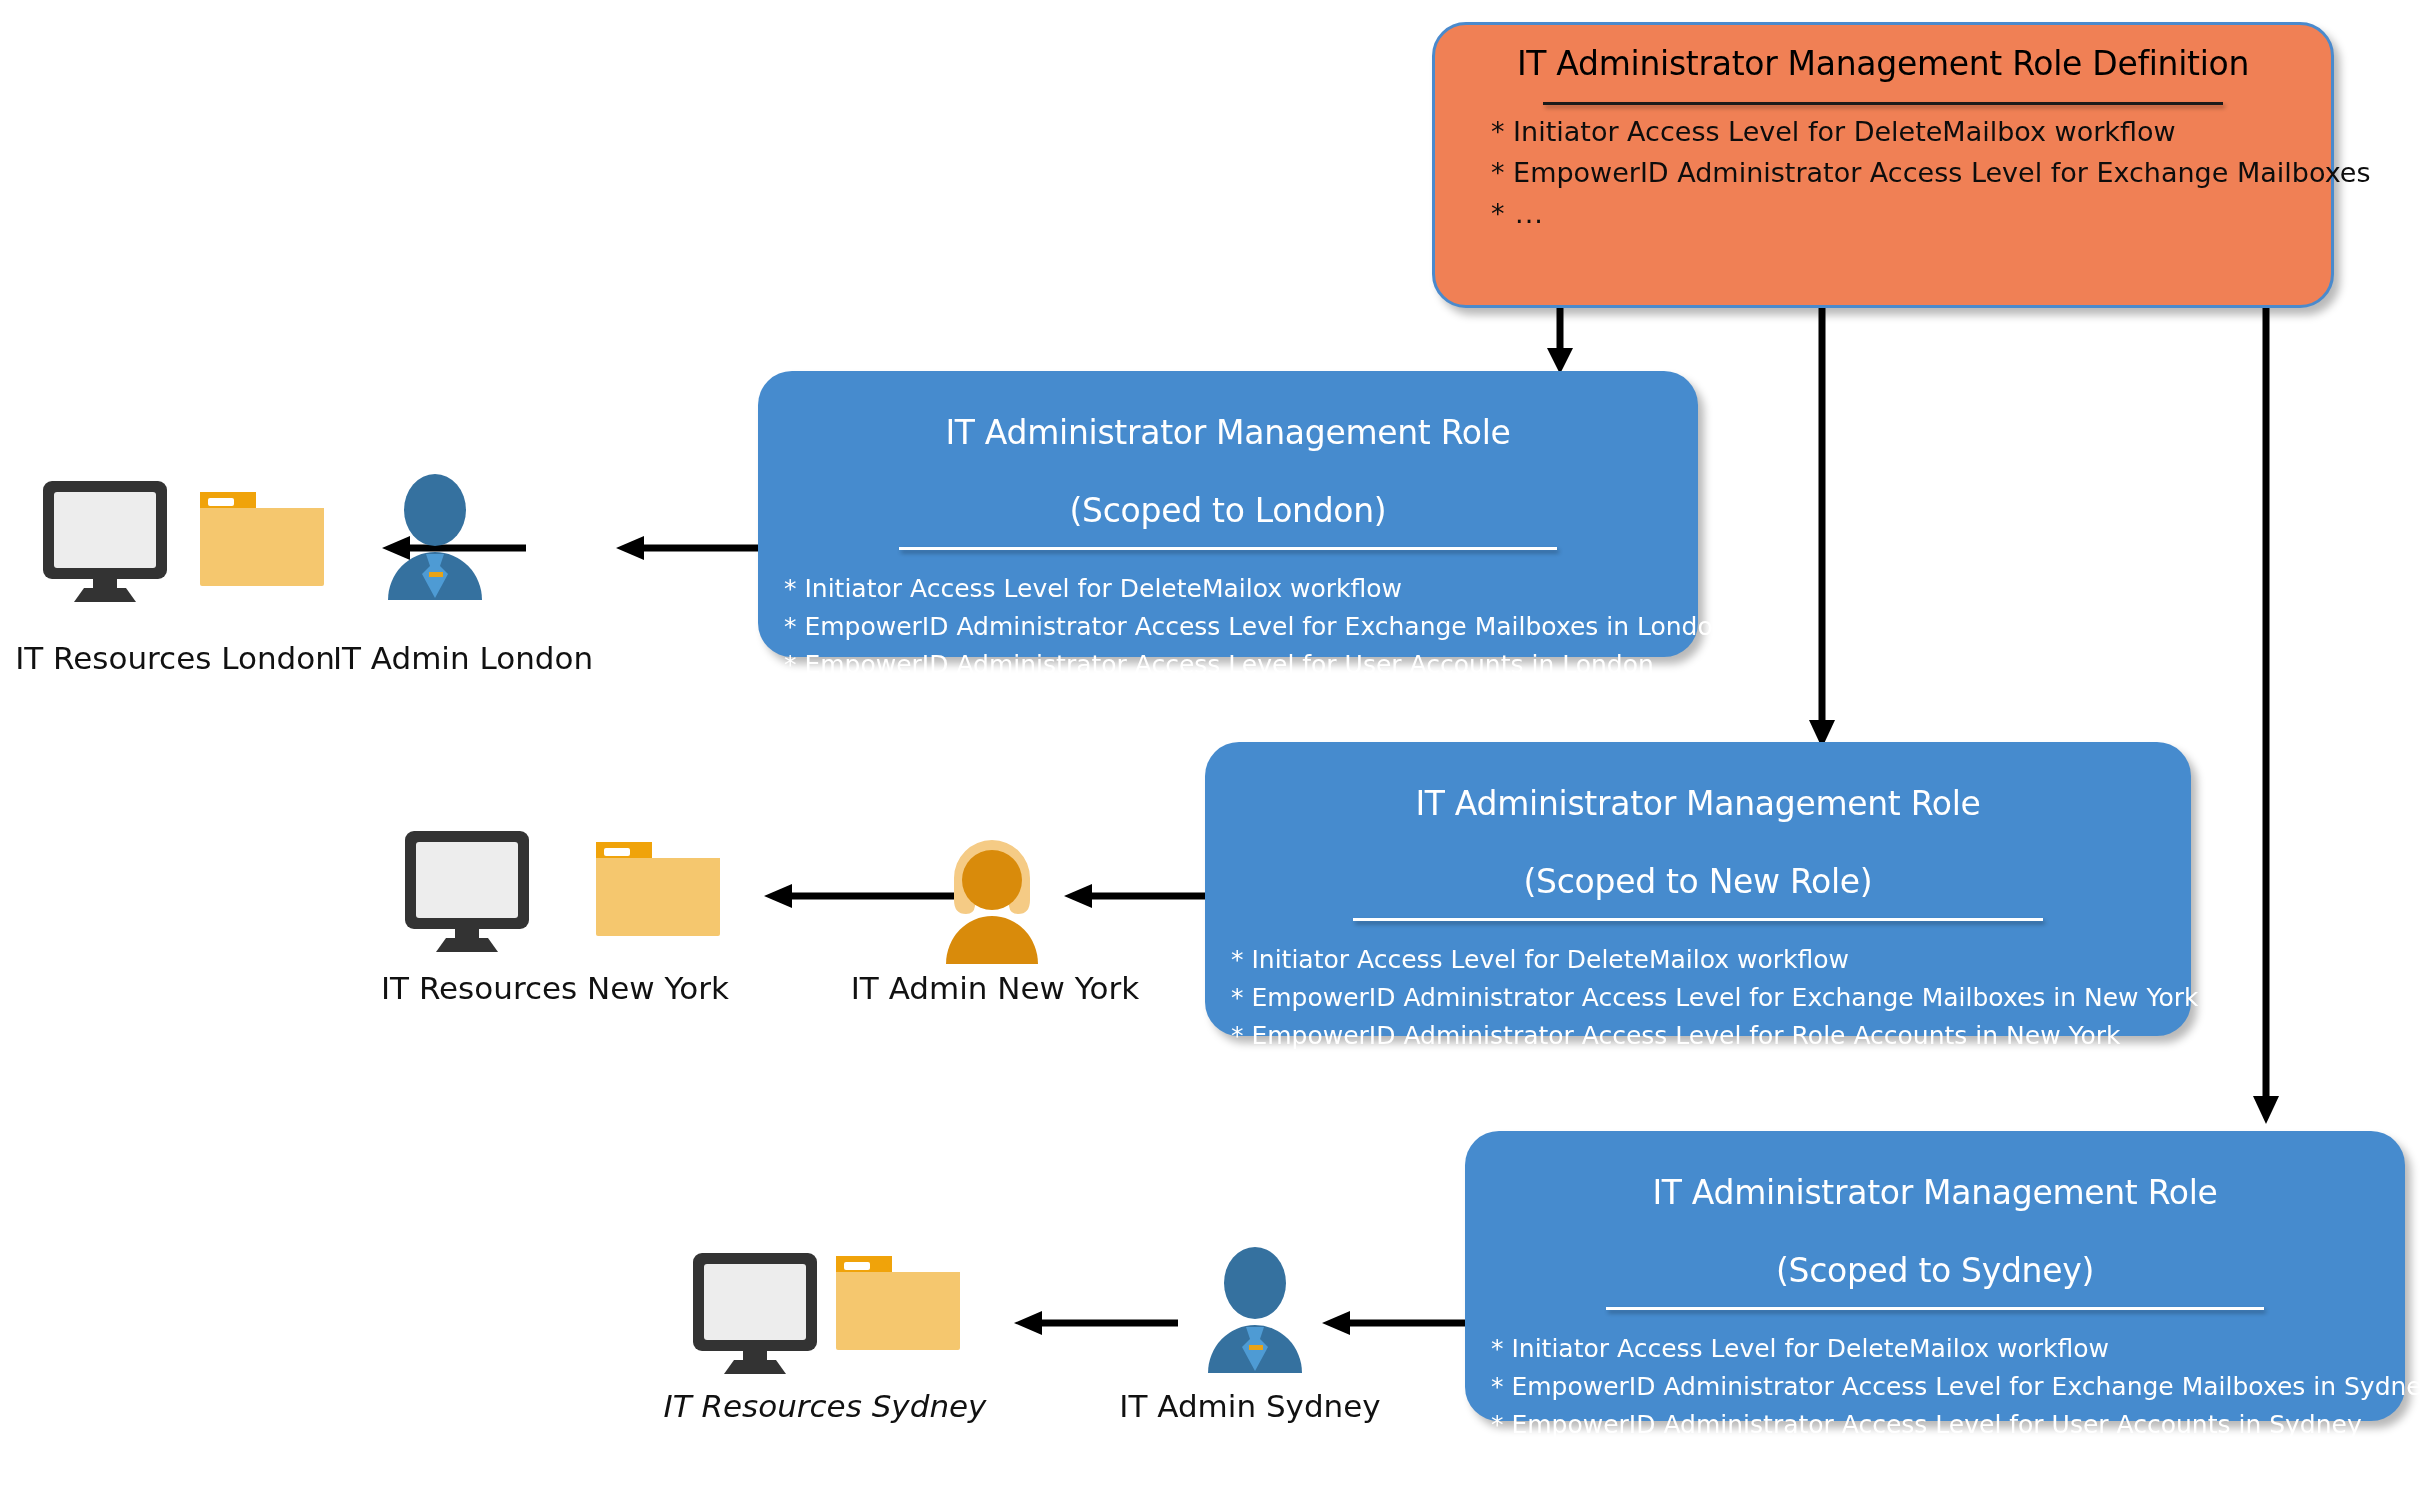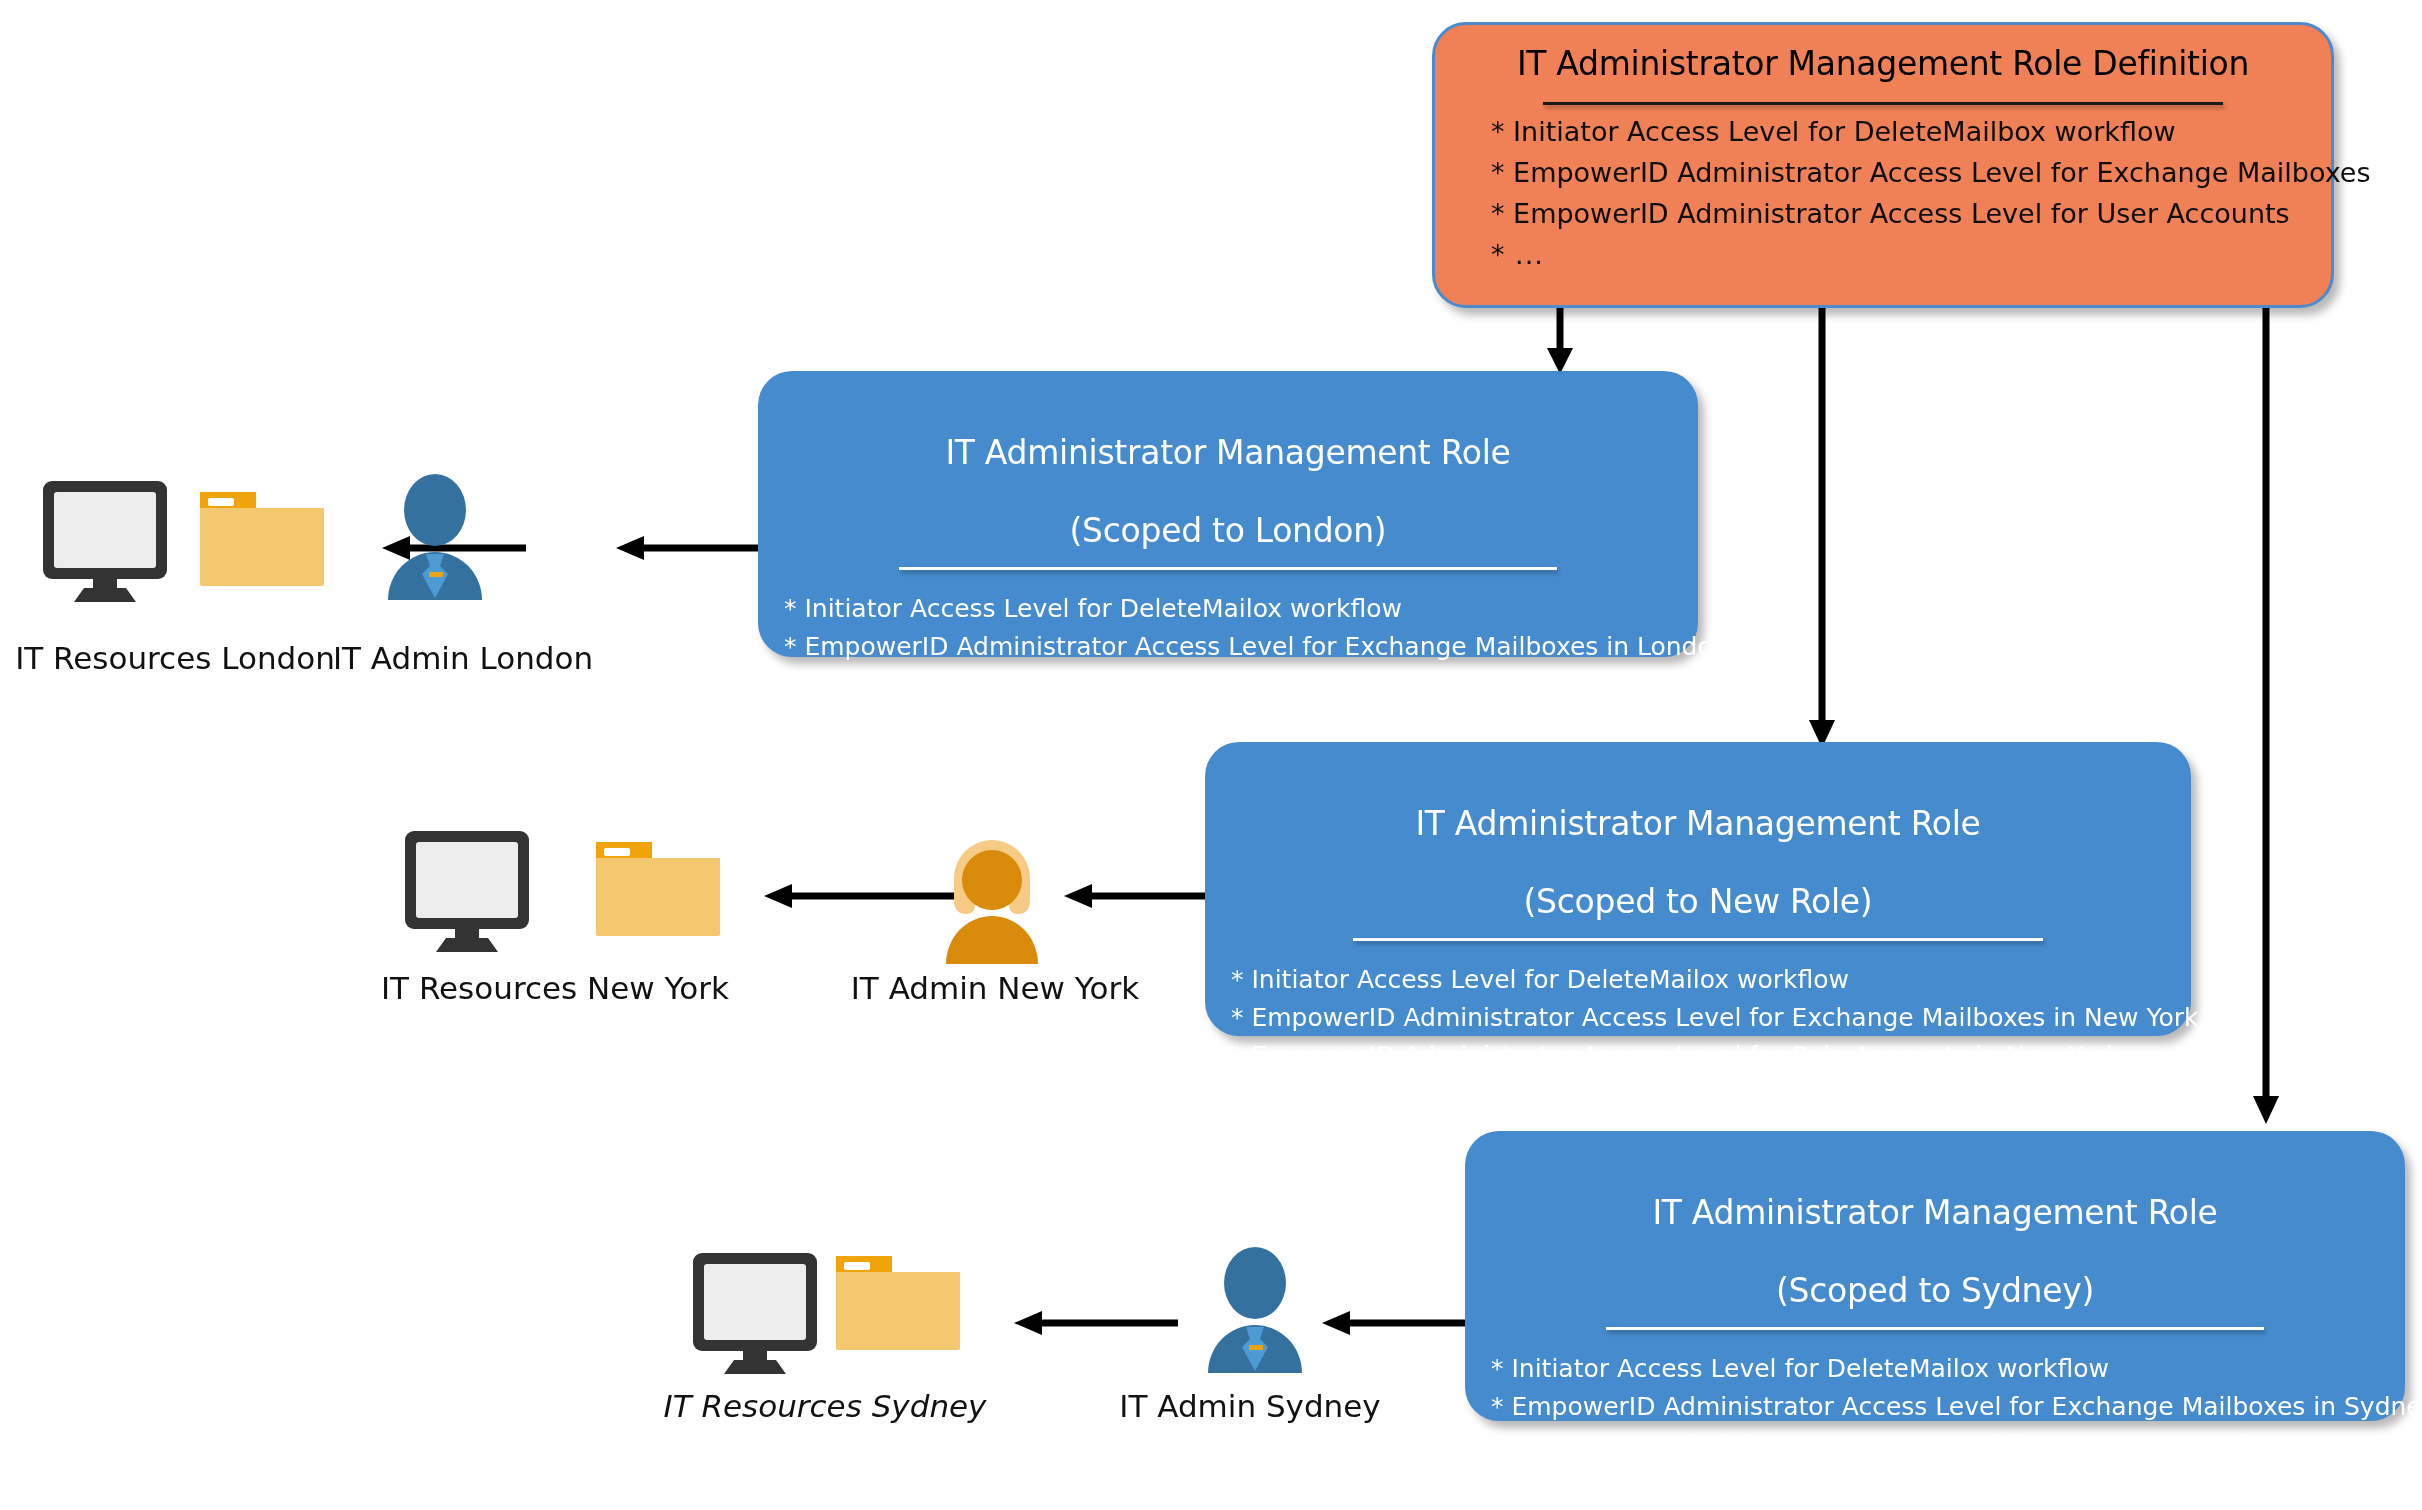--- a/index.html
+++ b/index.html
@@ -48,21 +48,21 @@
     white-space: pre-line;
   }
   .definition .box-title {
     color: #000000;
     font-size: 33px;
     padding-top: 20px;
   }
   .scoped .box-title {
     color: #FFFFFF;
     font-size: 33px;
-    padding-top: 24px;
+    padding-top: 4px;
   }
 
   .divider {
     height: 3px;
     border: 0;
     margin: 0 auto;
     box-shadow: 2px 3px 4px rgba(0,0,0,0.33);
   }
   .definition .divider {
     background: #1a1a1a;
@@ -178,21 +178,20 @@
       <polygon points="4,18 32,6 32,30" fill="#000000"></polygon>
     </svg>
   </div>
 
   <div class="role-box definition" style="left:1432px; top:22px; width:902px; height:286px;">
     <div class="box-title">IT Administrator Management Role Definition</div>
     <hr class="divider">
     <ul class="bullets">
       <li>* Initiator Access Level for DeleteMailbox workflow</li>
       <li>* EmpowerID Administrator Access Level for Exchange Mailboxes</li>
-      <li>* EmpowerID Administrator Access Level for User Accounts</li>
       <li class="ellipsis">*  ...</li>
     </ul>
   </div>
 
   <div class="role-box scoped" style="left:758px; top:371px; width:940px; height:286px;">
     <div class="box-title">
       <span>IT Administrator Management Role</span><br>
       <span>(Scoped to London)</span>
     </div>
     <hr class="divider">

